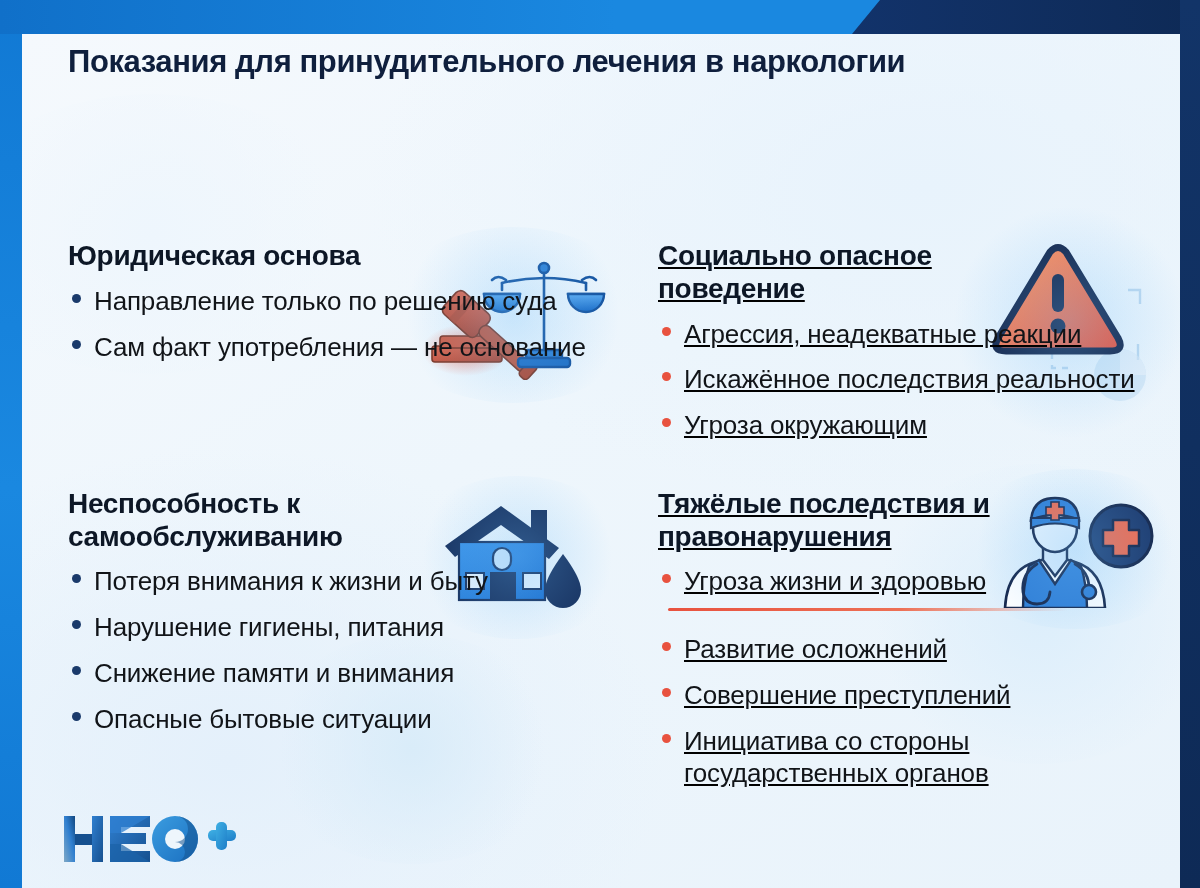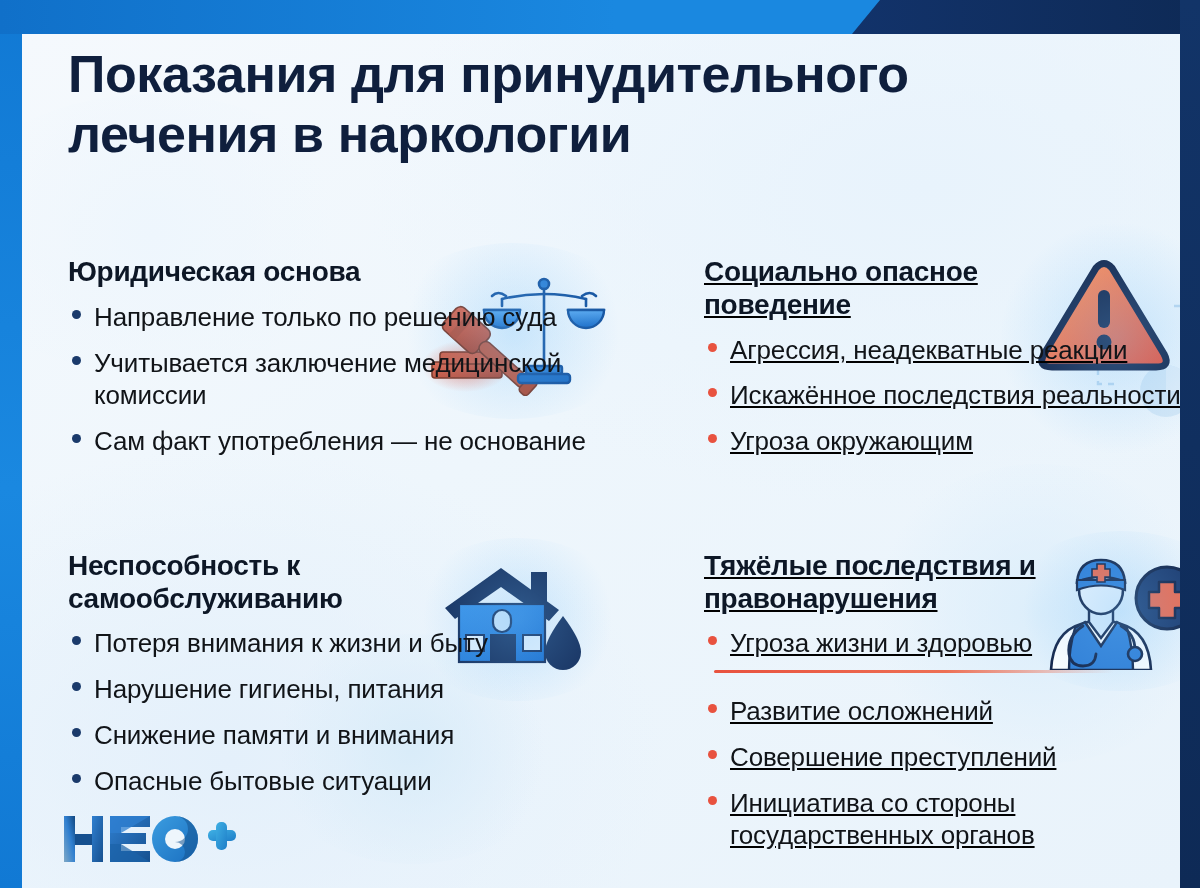--- a/index.html
+++ b/index.html
@@ -57,37 +57,36 @@
   .blob-a { width:300px; height:230px; left:240px; top:600px;
             background:radial-gradient(circle,#d9ecf9 0%,rgba(217,236,249,0) 70%); }
   .blob-b { width:360px; height:300px; right:-40px; top:430px;
             background:radial-gradient(circle,#dceefb 0%,rgba(220,238,251,0) 70%); }
   .blob-c { width:420px; height:280px; left:-80px; top:60px;
             background:radial-gradient(circle,#eef6fd 0%,rgba(238,246,253,0) 72%); }
 
   
   .header { position:absolute; left:46px; top:10px; width:960px; }
   .title {
-    font-size:52px; font-weight:bold; line-height:1.16;
+    font-size:31px; font-weight:bold; line-height:1.16;
     color:#0f1f3d; letter-spacing:-0.4px;
   }
   .subtitle {
     margin-top:16px;
     font-size:21.5px; line-height:1.37; color:#16181c;
     letter-spacing:-0.1px; max-width:935px;
   }
 
   
   .grid {
-    position:absolute; left:46px; top:222px;
+    position:absolute; left:46px; top:206px;
     width:1090px;
     display:grid;
     grid-template-columns:576px 514px;
     grid-template-rows:auto auto;
-    gap:46px;
   }
   .block { position:relative; }
   .block.b1 { padding-right:8px; }
   .block.b2 { padding-left:14px;text-decoration:underline; }
   .block.b3 { padding-right:8px; padding-top:46px; }
   .block.b4 { padding-left:14px; padding-top:46px;text-decoration:underline; }
 
   .block-title {
     font-size:28px; font-weight:bold; color:#0d1726;
     line-height:1.17; letter-spacing:-0.3px;
@@ -209,21 +208,20 @@
             <g stroke="#15539f" stroke-width="2.4">
               <rect x="108" y="100" width="36" height="8" rx="2" fill="#2d7fd4"></rect>
               <rect x="100" y="108" width="52" height="9" rx="3" fill="#1f6ec4"></rect>
             </g>
           </svg>
         </div>
 
         <h2 class="block-title">Юридическая основа</h2>
         <ul class="bullets bul-navy">
           <li>Направление только по решению суда</li>
-          <li>Учитывается заключение медицинской комиссии</li>
           <li>Сам факт употребления — не основание</li>
         </ul>
       </section>
 
       <section class="block b2">
         <div class="icon-wrap icon-warning">
           <div class="glow"></div>
           <svg viewBox="0 0 180 175" width="180" height="175">
             <defs>
               <linearGradient id="gTri" x1="0" y1="0" x2="1" y2="1">

